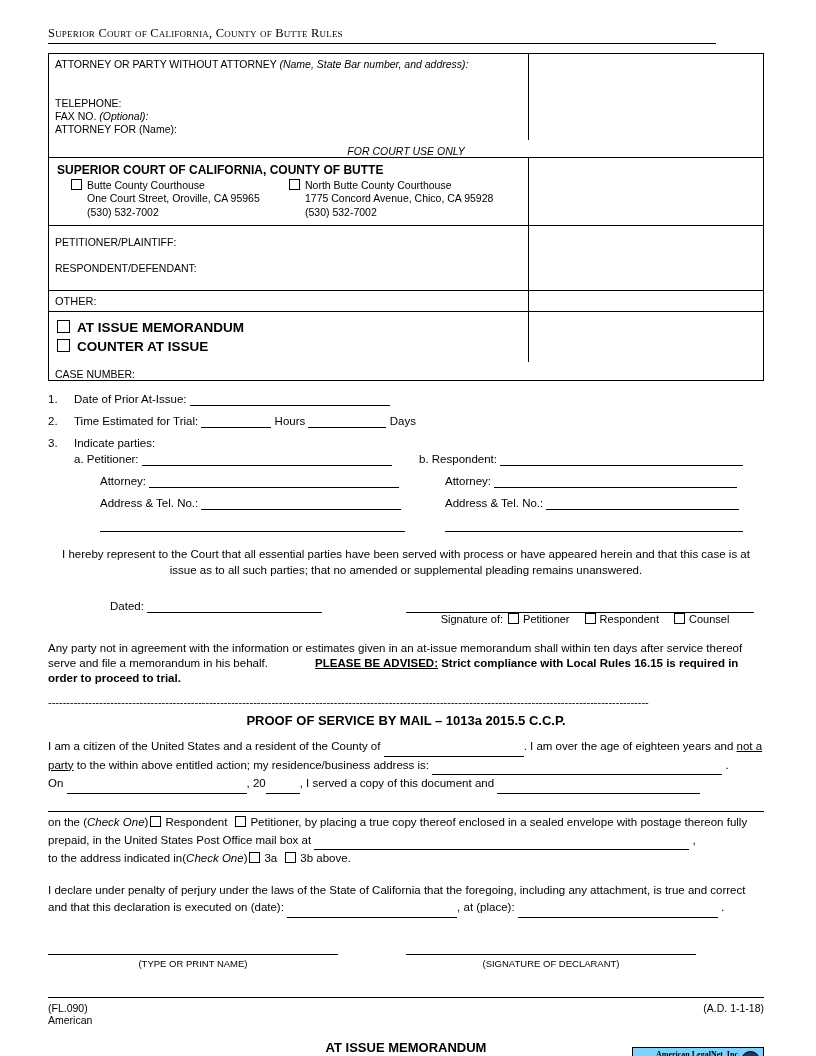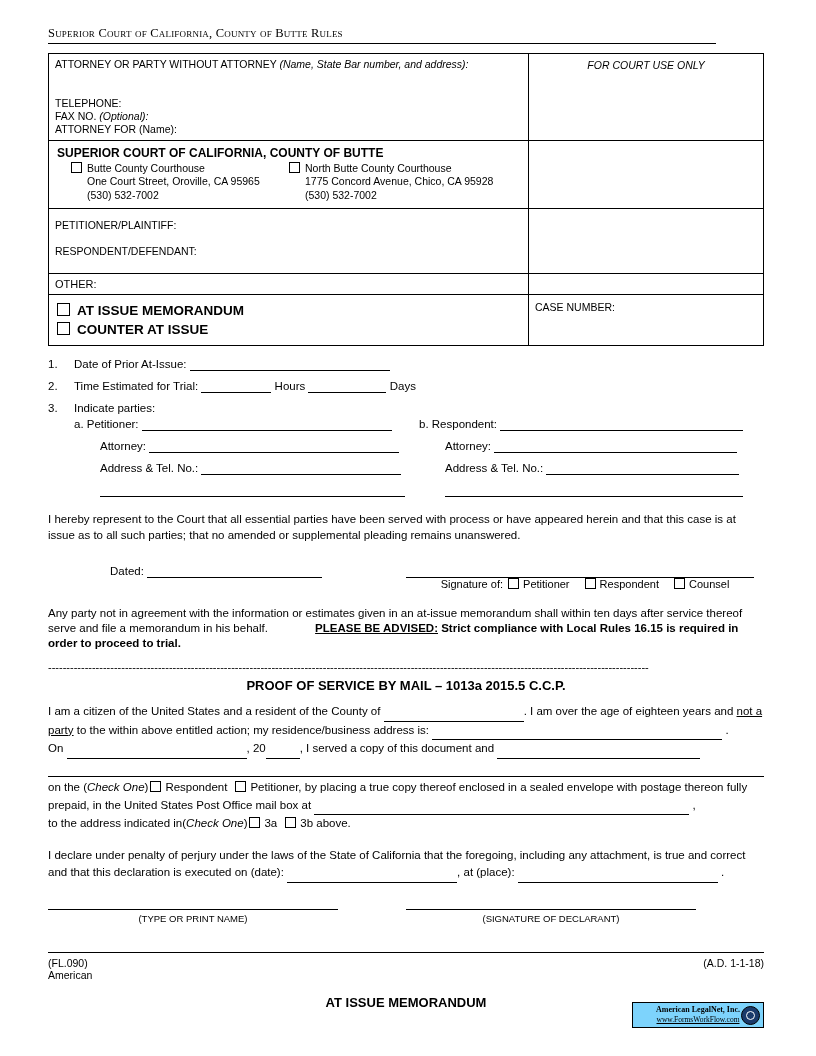--- a/index.html
+++ b/index.html
@@ -37,20 +37,21 @@
     margin-bottom: 9px;
   }
   
   .caption {
     border: 1px solid #000;
     width: 716px;
     box-sizing: border-box;
   }
   .cap-row {
     display: flex;
+    flex-direction: column;
   }
   .cap-left {
     width: 480px;
     box-sizing: border-box;
     border-right: 1px solid #000;
   }
   .cap-right {
     flex: 1;
     box-sizing: border-box;
   }
@@ -137,20 +138,21 @@
   .sub-a { margin-left: 26px; margin-top: 2px; }
   .two-col { display: flex; }
   .col { width: 358px; box-sizing: border-box; }
   .col .lab { display: inline-block; }
   .row-line { margin-bottom: 9px; white-space: nowrap; }
   .para {
     width: 716px;
     line-height: 16px;
     margin-top: 14px;
     font-size: 11.5px;
+    text-align: center;
   }
   .dated-row {
     margin-top: 22px;
     display: flex;
     font-size: 11.5px;
   }
   .sig-of {
     text-align: center;
     font-size: 11px;
   }
@@ -184,21 +186,21 @@
     font-size: 11.5px;
     margin-bottom: 2px;
   }
   .pos-para u { text-decoration: underline; }
   .pos-para i { font-style: italic; }
   .sig-blocks {
     display: flex;
     margin-top: 26px;
     width: 716px;
   }
-  .sig-col { width: 358px; }
+  .sig-col { width: 358px; margin-top: 10px; }
   .sig-line {
     border-top: 1px solid #000;
     width: 290px;
   }
   .sig-cap {
     text-align: center;
     font-size: 9.5px;
     width: 290px;
     padding-top: 3px;
   }

